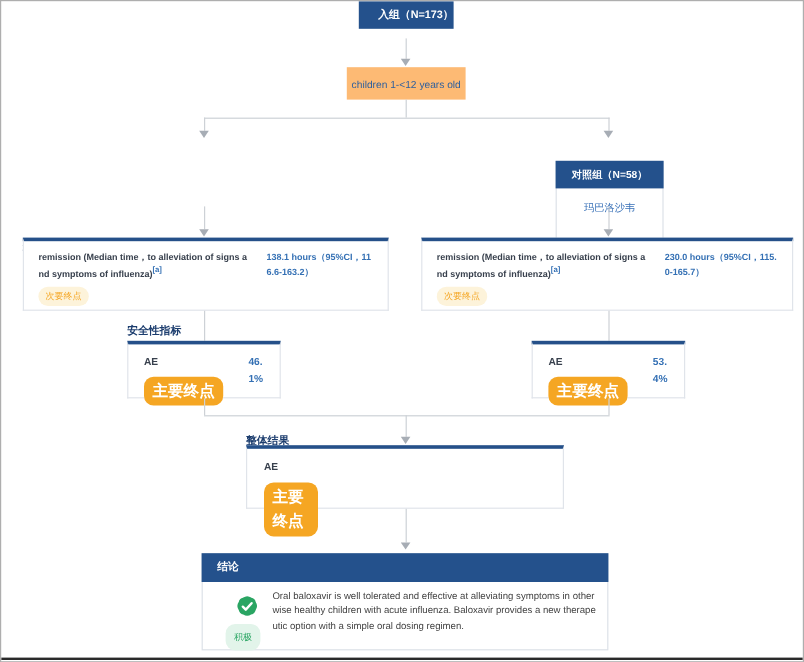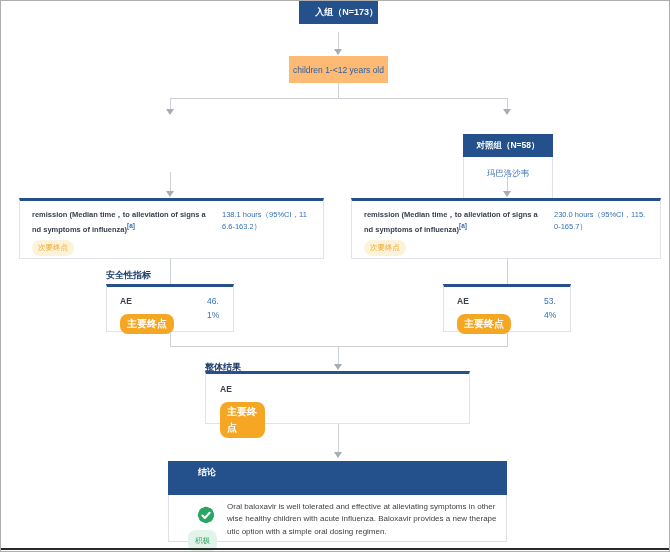--- a/index.html
+++ b/index.html
@@ -31,50 +31,50 @@
   }
 
   
   .sec-label { position:absolute; color:#1c3d6e; font-weight:bold; font-size:9px; }
   .metric-box {
     position:absolute; background:#fff; border:1px solid #e0e4ea;
     border-top:3px solid #255089;
   }
   .mrow { display:flex; padding:8px 12px 0 12px; }
   .mname { font-size:7.5px; font-weight:bold; color:#38404d; line-height:1.6; word-break:break-all; }
-  .mval  { font-size:7.5px; color:#3470b4; line-height:1.6; word-break:break-all; padding-left:12px; flex:1; }
+  .mval  { font-size:7.5px; color:#3470b4; line-height:1.6; word-break:break-all; padding-left:12px; flex:1;font-weight:bold; }
   .ref { color:#3470b4; font-size:6.5px; font-weight:bold; }
 
   .badge-soft {
     display:inline-block; background:#fdf3da; color:#f5a623; font-size:7.5px;
     padding:2px 6px; border-radius:8px; margin-top:4px; font-weight:normal;
   }
   .badge-solid {
-    display:inline-block; background:#f5a623; color:#ffffff; font-size:10px;
+    display:inline-block; background:#f5a623; color:#ffffff; font-size:13px;
     padding:2px 7px; border-radius:8px; margin-top:5px;
   }
   .badge-positive {
     display:inline-block; background:#e2f4ea; color:#2aa563; font-size:7.5px;
     padding:6px 7px; border-radius:8px;
   }
 
   
   .vl { position:absolute; width:1px; background:#cdd1d6; }
   .hl { position:absolute; height:1px; background:#cdd1d6; }
   .arrow {
     position:absolute; width:0; height:0;
     border-left:4px solid transparent; border-right:4px solid transparent;
     border-top:6px solid #a7adb5;
   }
 
   
   .conclusion { position:absolute; background:#fff; border:1px solid #dde1e8; }
   .conclusion .c-head {
     background:#24518c; color:#fff; font-weight:bold; font-size:9px;
-    height:34px; line-height:23px; padding-left:30px; margin:-1px -1px 0 -1px;
+    height:24px; line-height:23px; padding-left:13px; margin:-1px -1px 0 -1px;
   }
   .conclusion .c-body { position:relative; height:57px; }
   .c-icon { position:absolute; left:26px; top:9px; width:22px; height:22px; }
   .c-sent { position:absolute; left:19px; top:35px; }
   .c-text {
     position:absolute; left:58px; top:6px; width:270px;
     font-size:8px; color:#424242; line-height:1.55; word-break:break-all;
   }
 </style>
 </head>

